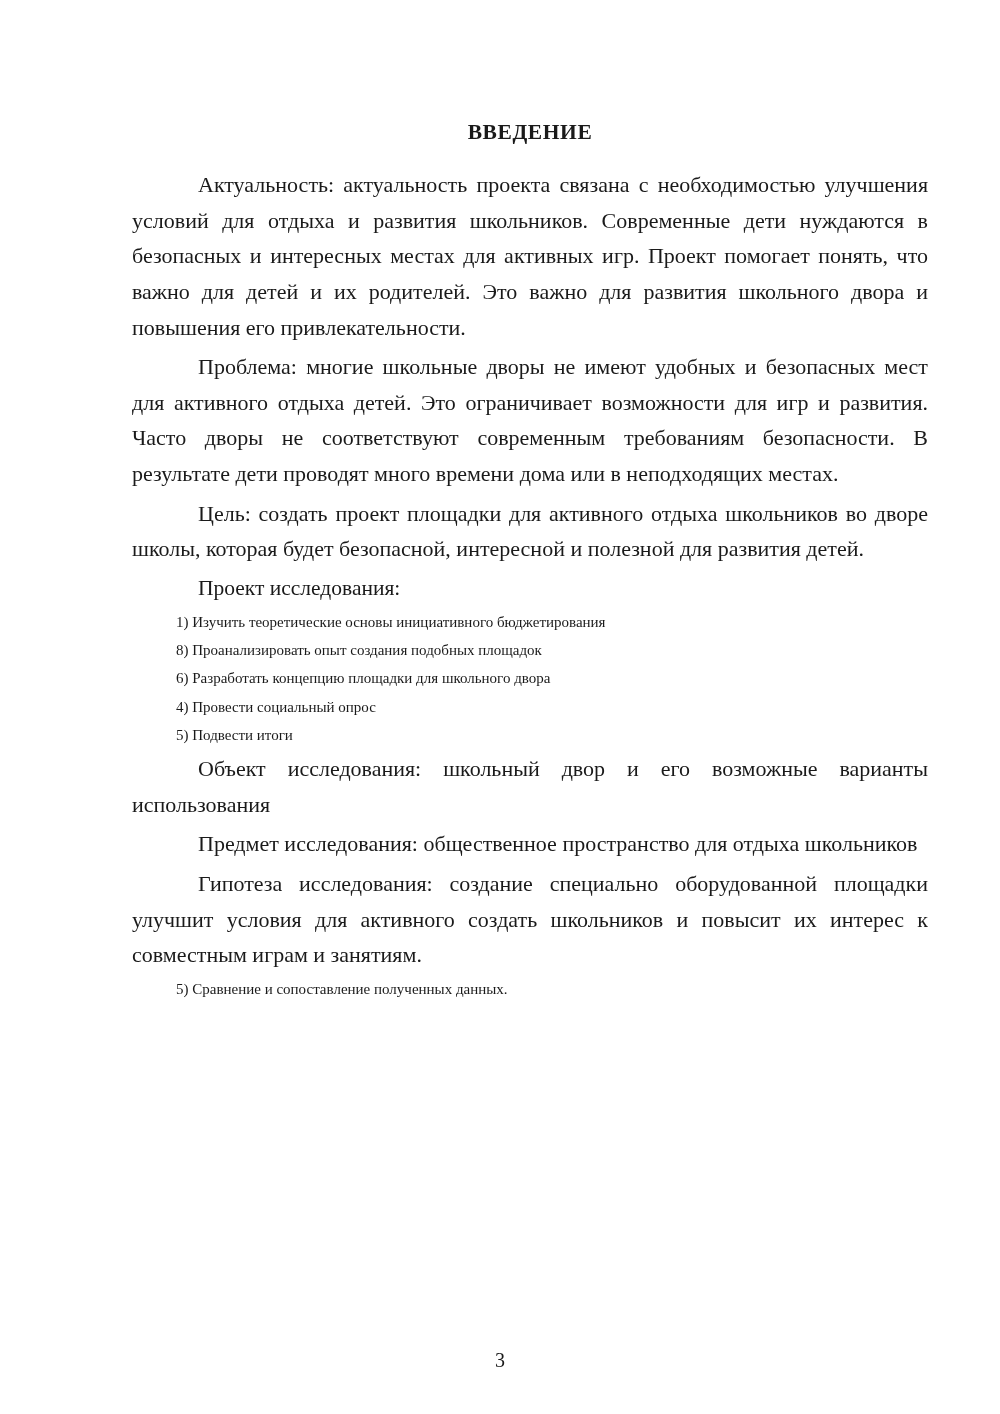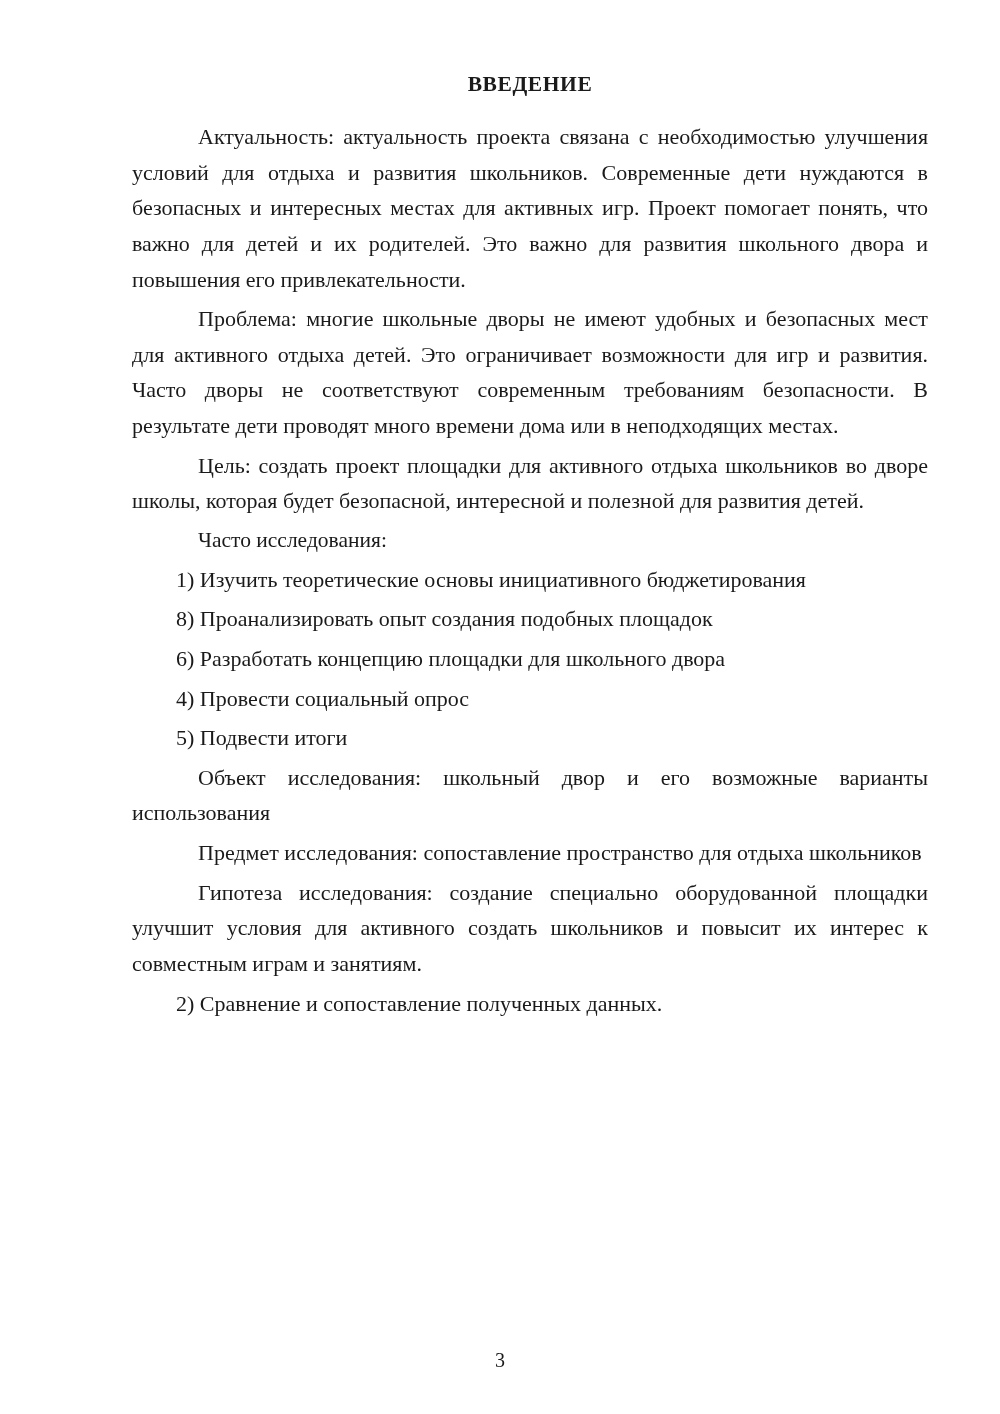--- a/index.html
+++ b/index.html
@@ -12,41 +12,41 @@
     height: 1414px;
     font-family: "Liberation Serif", "DejaVu Serif", serif;
     color: #1a1a1a;
     position: relative;
     overflow: hidden;
   }
   .page {
     box-sizing: border-box;
     width: 1000px;
     height: 1414px;
-    padding: 72px 72px 60px 132px;
+    padding: 120px 72px 60px 132px;
     position: relative;
   }
   .doc-title {
     text-align: center;
     font-weight: bold;
     font-size: 21.5px;
     letter-spacing: 0.6px;
     margin: 0 0 22px 0;
   }
   .para {
     font-size: 22px;
     line-height: 1.62;
     text-align: justify;
     text-justify: inter-word;
     margin: 0 0 4px 0;
     text-indent: 66px;
     hyphens: none;
   }
   .list-item {
-    font-size: 22px;
+    font-size: 15px;
     line-height: 1.62;
     text-align: left;
     margin: 0 0 4px 0;
     text-indent: 44px;
   }
   .section-label {
     font-size: 21.5px;
     line-height: 1.62;
     margin: 0 0 4px 0;
     text-indent: 66px;
@@ -64,28 +64,28 @@
 <body>
 
 <div class="page">
 
   <h1 class="doc-title">ВВЕДЕНИЕ</h1>
 
   <p class="para">Актуальность: актуальность проекта связана с необходимостью улучшения условий для отдыха и развития школьников. Современные дети нуждаются в безопасных и интересных местах для активных игр. Проект помогает понять, что важно для детей и их родителей. Это важно для развития школьного двора и повышения его привлекательности.</p>
   <p class="para">Проблема: многие школьные дворы не имеют удобных и безопасных мест для активного отдыха детей. Это ограничивает возможности для игр и развития. Часто дворы не соответствуют современным требованиям безопасности. В результате дети проводят много времени дома или в неподходящих местах.</p>
   <p class="para">Цель: создать проект площадки для активного отдыха школьников во дворе школы, которая будет безопасной, интересной и полезной для развития детей.</p>
 
-  <p class="section-label">Часто исследования:</p>
+  <p class="section-label">Проект исследования:</p>
   <p class="list-item">1) Изучить теоретические основы инициативного бюджетирования</p>
   <p class="list-item">8) Проанализировать опыт создания подобных площадок</p>
   <p class="list-item">6) Разработать концепцию площадки для школьного двора</p>
   <p class="list-item">4) Провести социальный опрос</p>
   <p class="list-item">5) Подвести итоги</p>
 
   <p class="para">Объект исследования: школьный двор и его возможные варианты использования</p>
-  <p class="para">Предмет исследования: сопоставление пространство для отдыха школьников</p>
+  <p class="para">Предмет исследования: общественное пространство для отдыха школьников</p>
   <p class="para">Гипотеза исследования: создание специально оборудованной площадки улучшит условия для активного создать школьников и повысит их интерес к совместным играм и занятиям.</p>
 
-  <p class="list-item">2) Сравнение и сопоставление полученных данных.</p>
+  <p class="list-item">5) Сравнение и сопоставление полученных данных.</p>
 
   <div class="page-number">3</div>
 
 </div>
 
 </body></html>

